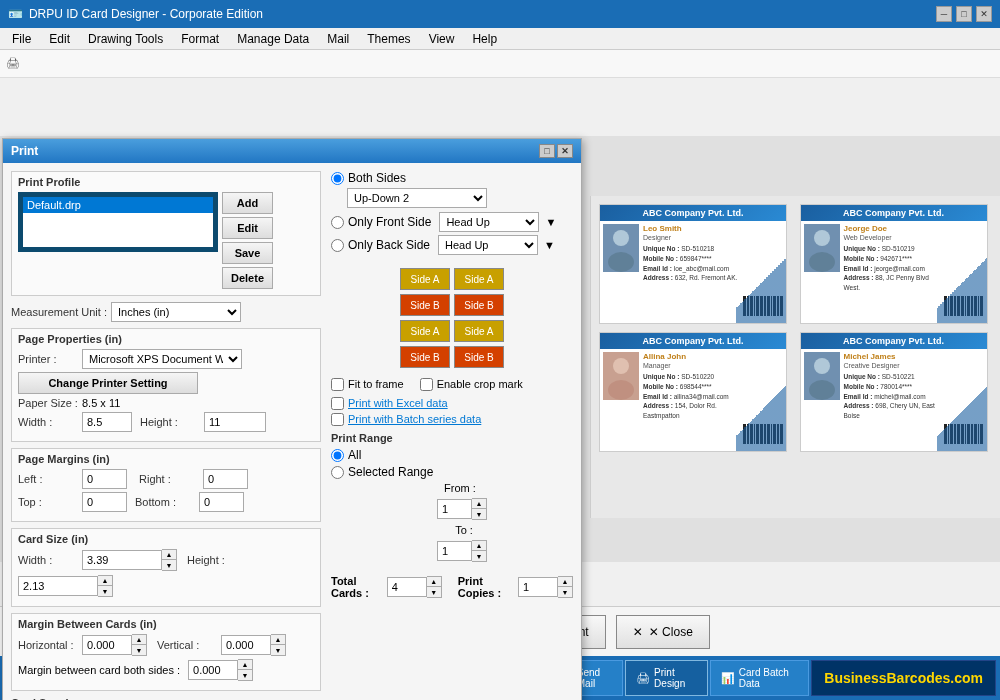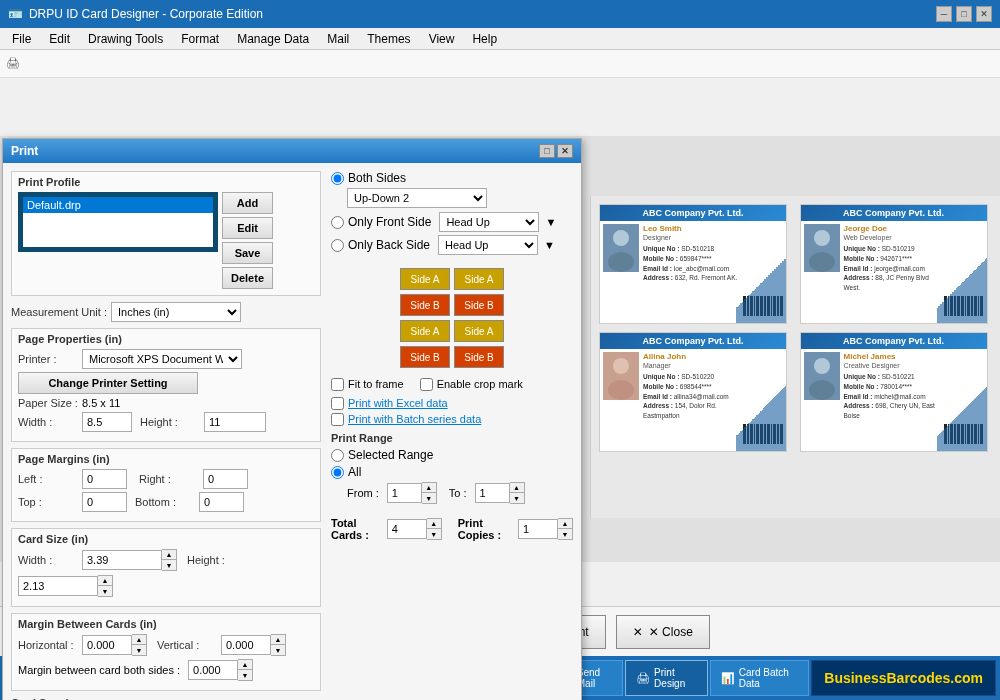--- a/index.html
+++ b/index.html
@@ -631,28 +631,28 @@
               </div>
               <div class="check-row">
                 <input type="checkbox" style="">
                 <span class="link-text">Print with Batch series data</span>
               </div>
             </div>
 
             <div>
               <div class="section-title">Print Range</div>
               <div class="radio-group">
+                <input type="radio" name="range" checked="" style="">
+                <span>All</span>
+              </div>
+              <div class="radio-group">
                 <input type="radio" name="range" style="">
                 <span>Selected Range</span>
               </div>
-              <div class="radio-group">
-                <input type="radio" name="range" checked="" style="">
-                <span>All</span>
-              </div>
-              <div class="form-row" style="margin-left:16px;">
+              <div class="form-row" style="margin-left:16px;flex-direction:column;">
                 <span style="font-size:11px;">From :</span>
                 <div class="spinner-wrap" style="margin-left:4px;">
                   <input type="text" class="spinner-input" value="1" style="width: 35px;">
                   <div class="spinner-btns">
                     <button class="spin-btn">▲</button>
                     <button class="spin-btn">▼</button>
                   </div>
                 </div>
                 <span style="font-size:11px; margin-left:8px;">To :</span>
                 <div class="spinner-wrap" style="margin-left:4px;">

